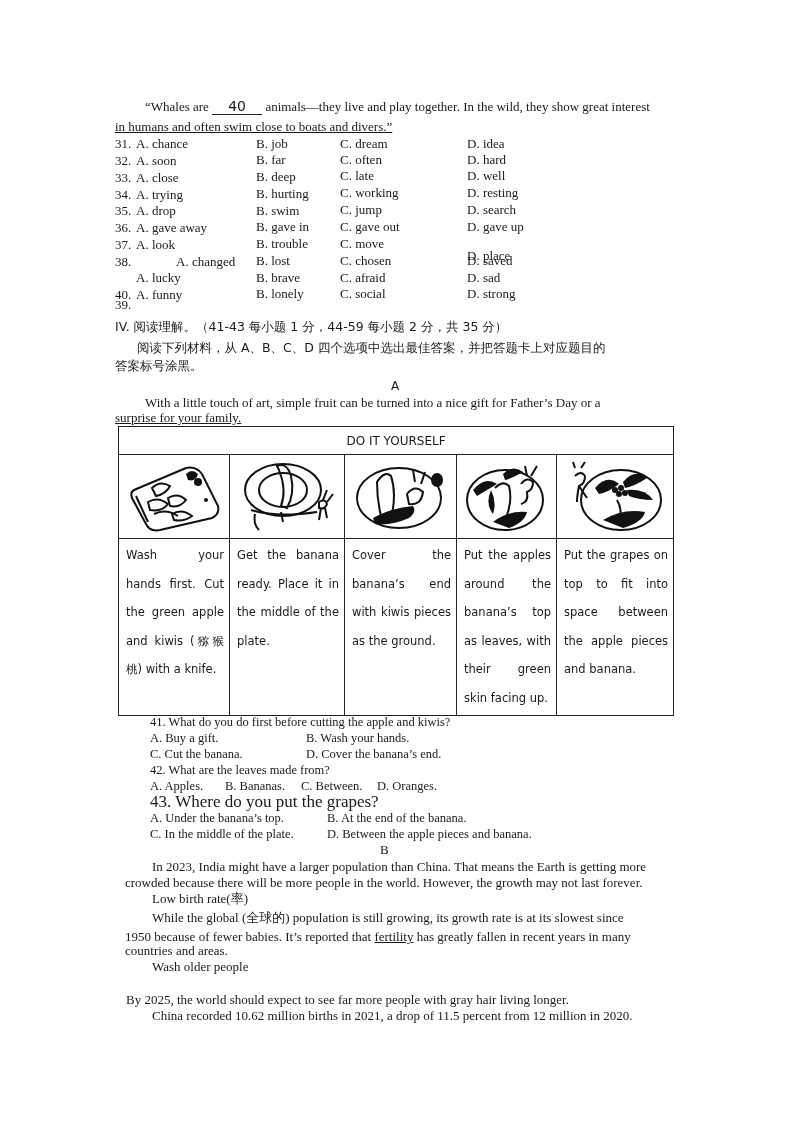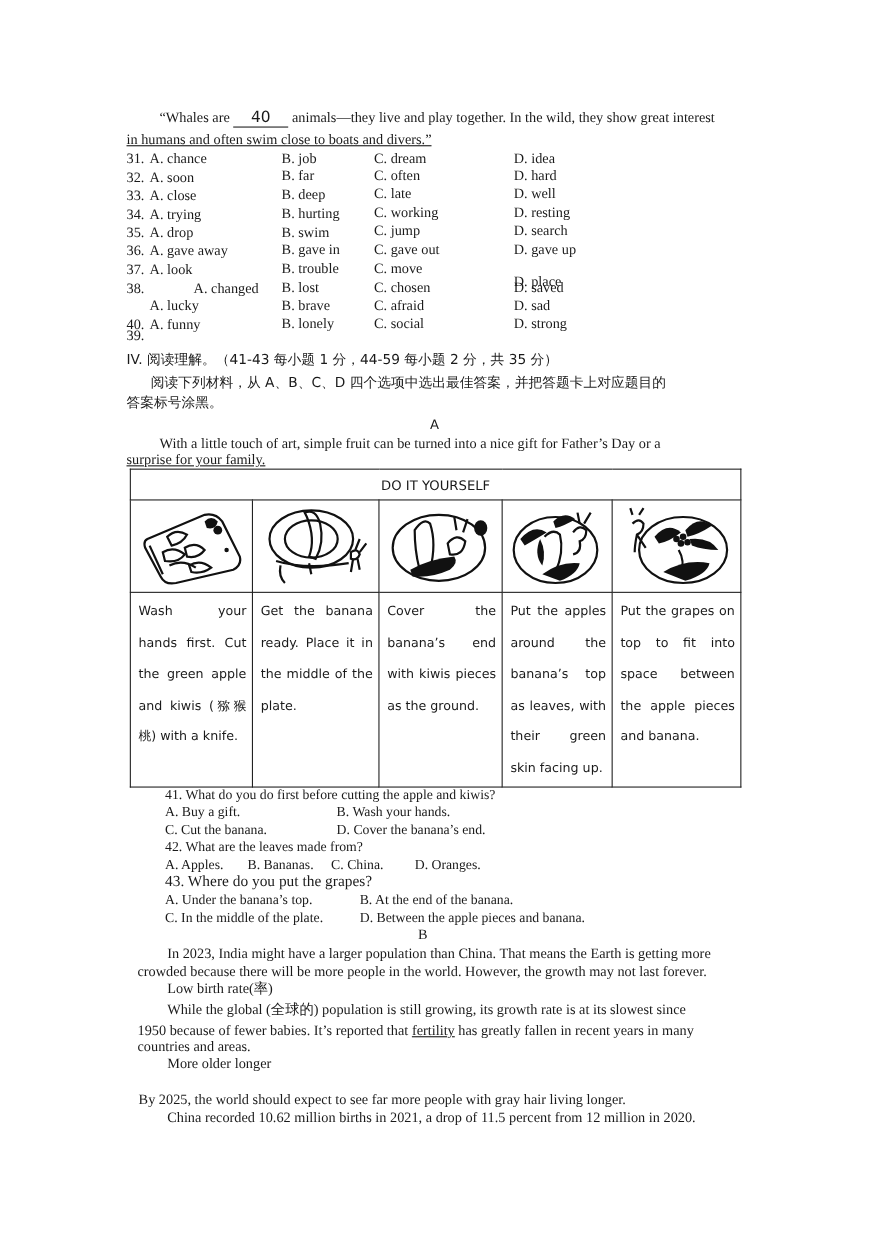--- a/index.html
+++ b/index.html
@@ -232,37 +232,37 @@
     <div class="line" style="left:150px; top:714px; font-size:12.5px;">41. What do you do first before cutting the apple and kiwis?</div>
     <div class="line" style="left:150px; top:730px; font-size:12.5px;">A. Buy a gift.</div>
     <div class="line" style="left:306px; top:730px; font-size:12.5px;">B. Wash your hands.</div>
     <div class="line" style="left:150px; top:746px; font-size:12.5px;">C. Cut the banana.</div>
     <div class="line" style="left:306px; top:746px; font-size:12.5px;">D. Cover the banana’s end.</div>
   </div>
   <div>
     <div class="line" style="left:150px; top:762px; font-size:12.5px;">42. What are the leaves made from?</div>
     <div class="line" style="left:150px; top:778px; font-size:12.5px;">A. Apples.</div>
     <div class="line" style="left:225px; top:778px; font-size:12.5px;">B. Bananas.</div>
-    <div class="line" style="left:301px; top:778px; font-size:12.5px;">C. China.</div>
+    <div class="line" style="left:301px; top:778px; font-size:12.5px;">C. Between.</div>
     <div class="line" style="left:377px; top:778px; font-size:12.5px;">D. Oranges.</div>
   </div>
   <div>
-    <div class="line" style="left:150px; top:794px; font-size:14px;">43. Where do you put the grapes?</div>
+    <div class="line" style="left:150px; top:794px; font-size:17px;">43. Where do you put the grapes?</div>
     <div class="line" style="left:150px; top:810px; font-size:12.5px;">A. Under the banana’s top.</div>
     <div class="line" style="left:327px; top:810px; font-size:12.5px;">B. At the end of the banana.</div>
     <div class="line" style="left:150px; top:826px; font-size:12.5px;">C. In the middle of the plate.</div>
     <div class="line" style="left:327px; top:826px; font-size:12.5px;">D. Between the apple pieces and banana.</div>
   </div>
 
   <div class="line" style="left:380px; top:842px;">B</div>
   <div class="line" style="left:152px; top:859px;">In 2023, India might have a larger population than China. That means the Earth is getting more</div>
   <div class="line" style="left:125px; top:875px;">crowded because there will be more people in the world. However, the growth may not last forever.</div>
   <div class="line" style="left:152px; top:891px;">Low birth rate(率)</div>
   <div class="line" style="left:152px; top:910px;">While the global (全球的) population is still growing, its growth rate is at its slowest since</div>
   <div class="line" style="left:125px; top:929px;">
     <span>1950 because of fewer babies. It’s reported that </span><span class="u">fertility</span><span> has greatly fallen in recent years in many</span>
   </div>
   <div class="line" style="left:125px; top:943px;">countries and areas.</div>
-  <div class="line" style="left:152px; top:959px;">More older longer</div>
+  <div class="line" style="left:152px; top:959px;">Wash older people</div>
   <div class="line" style="left:126px; top:992px;">By 2025, the world should expect to see far more people with gray hair living longer.</div>
   <div class="line" style="left:152px; top:1008px;">China recorded 10.62 million births in 2021, a drop of 11.5 percent from 12 million in 2020.</div>
 
 </div>
 
 </body></html>

